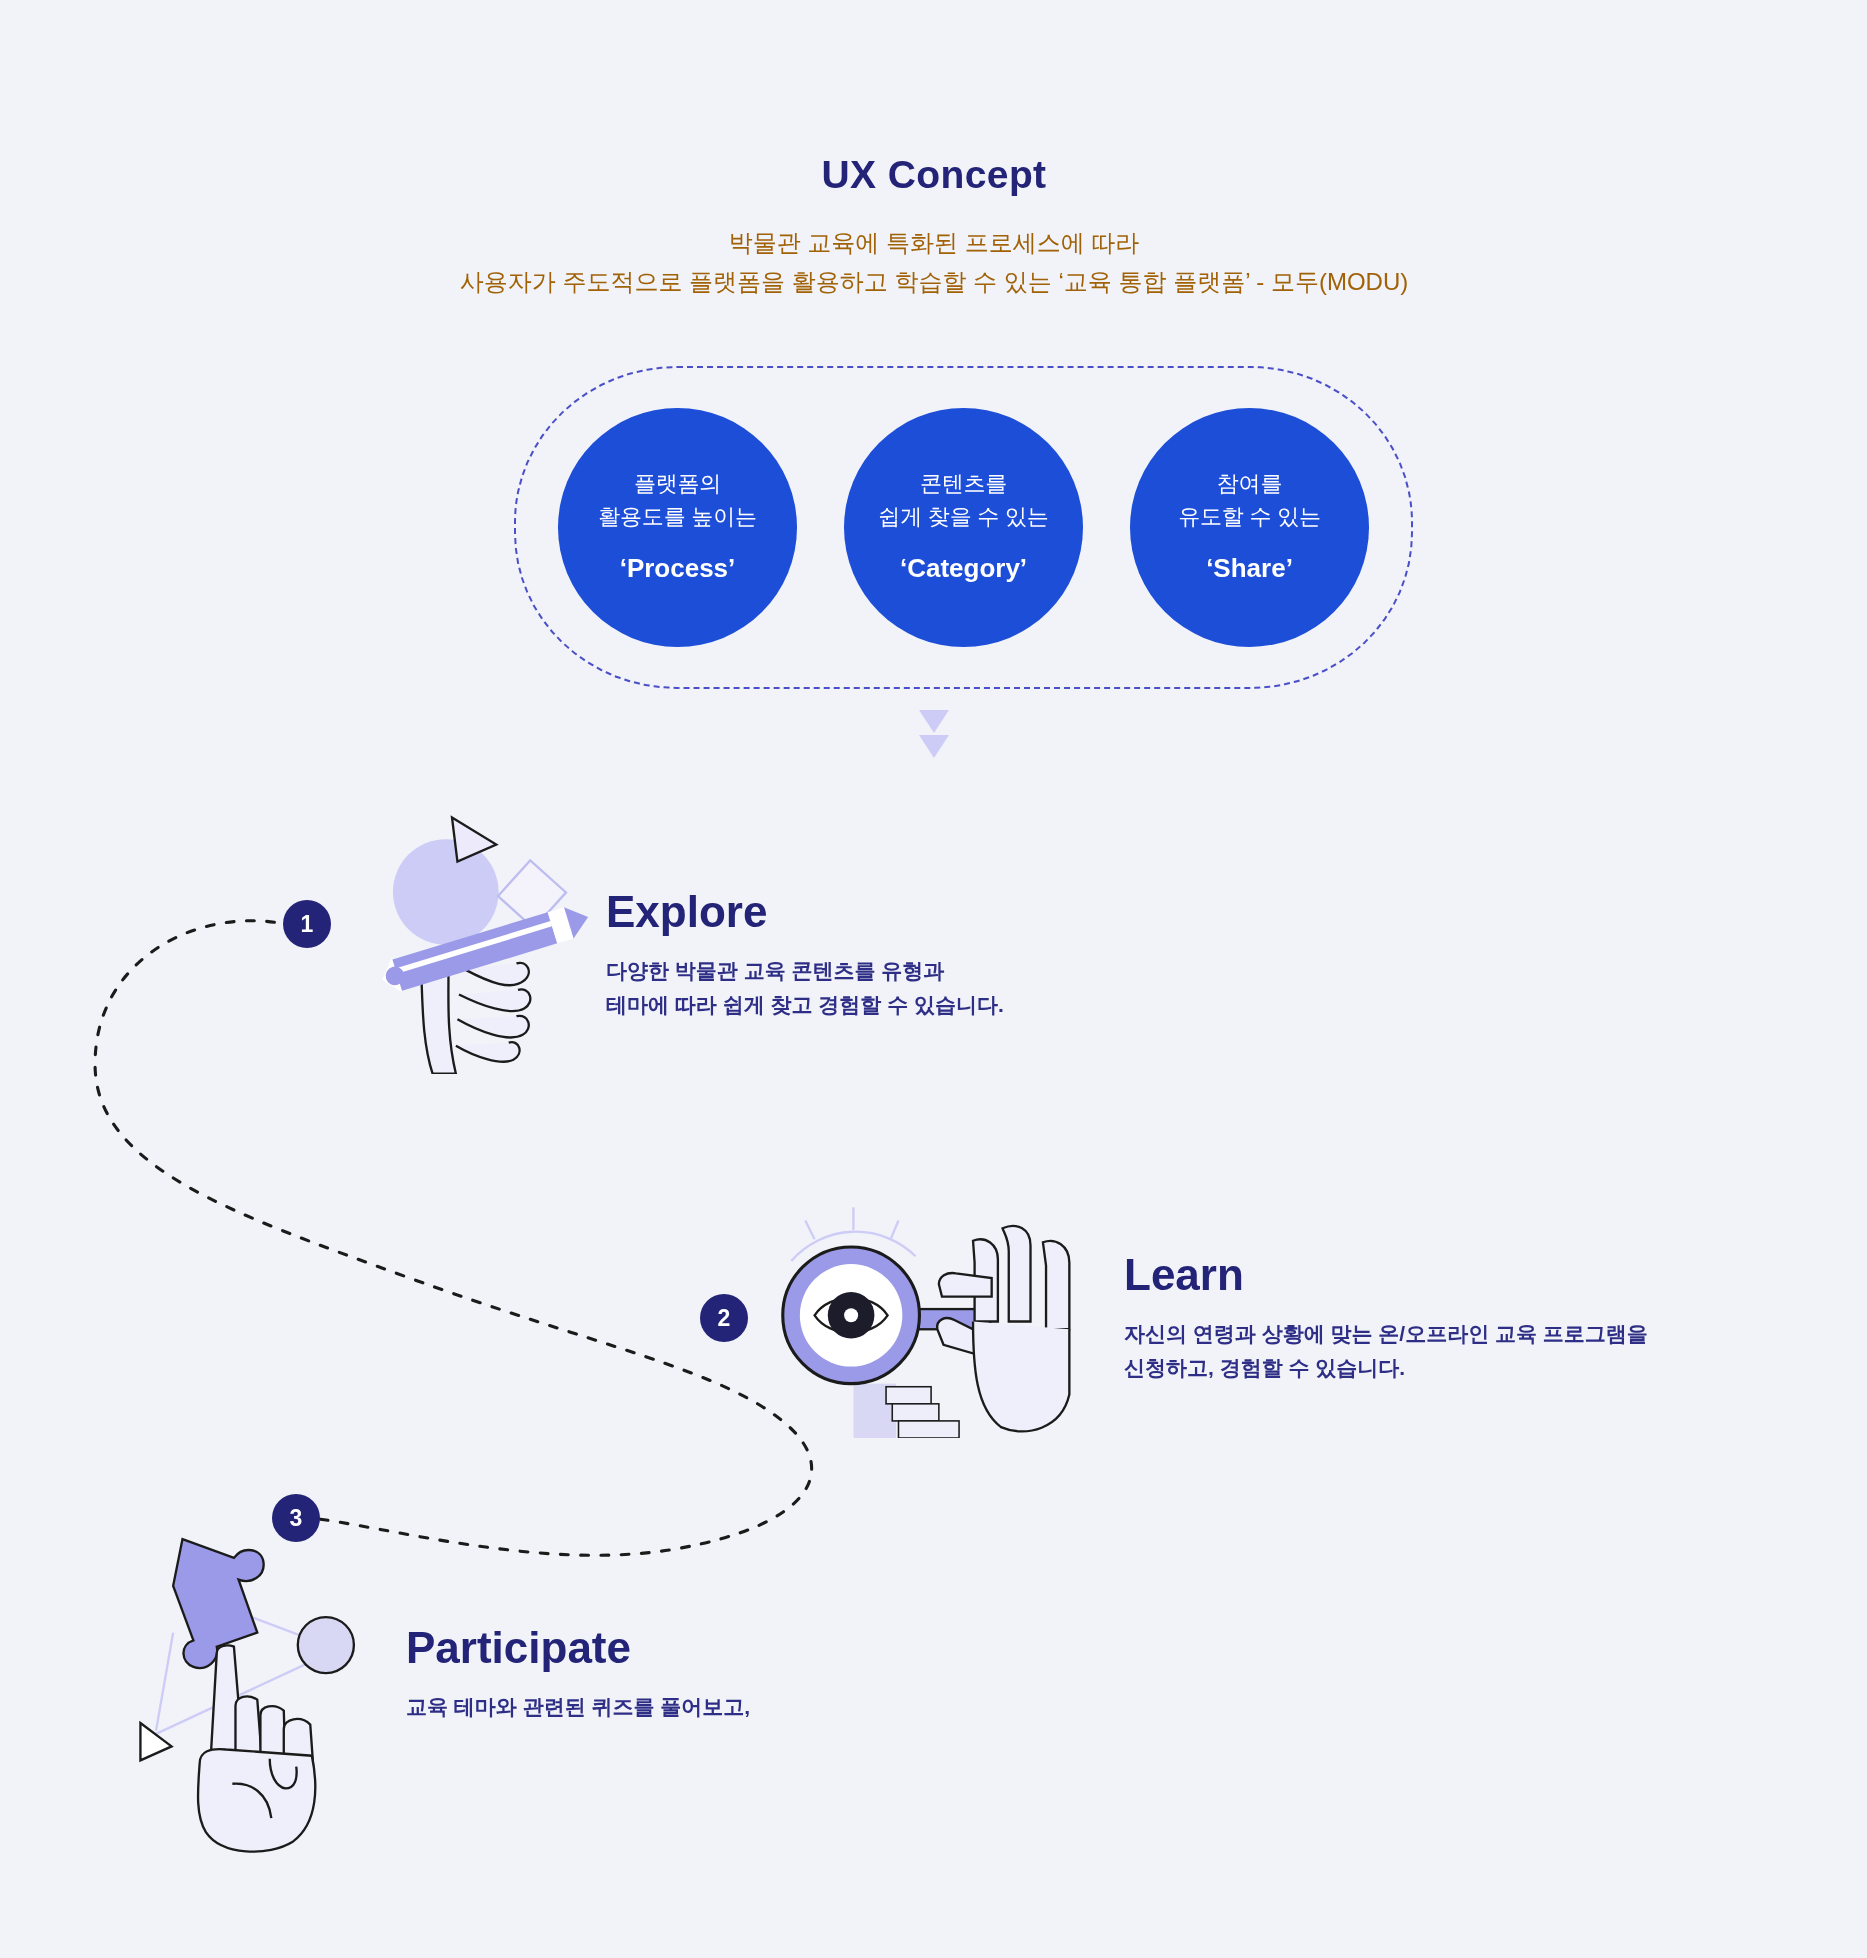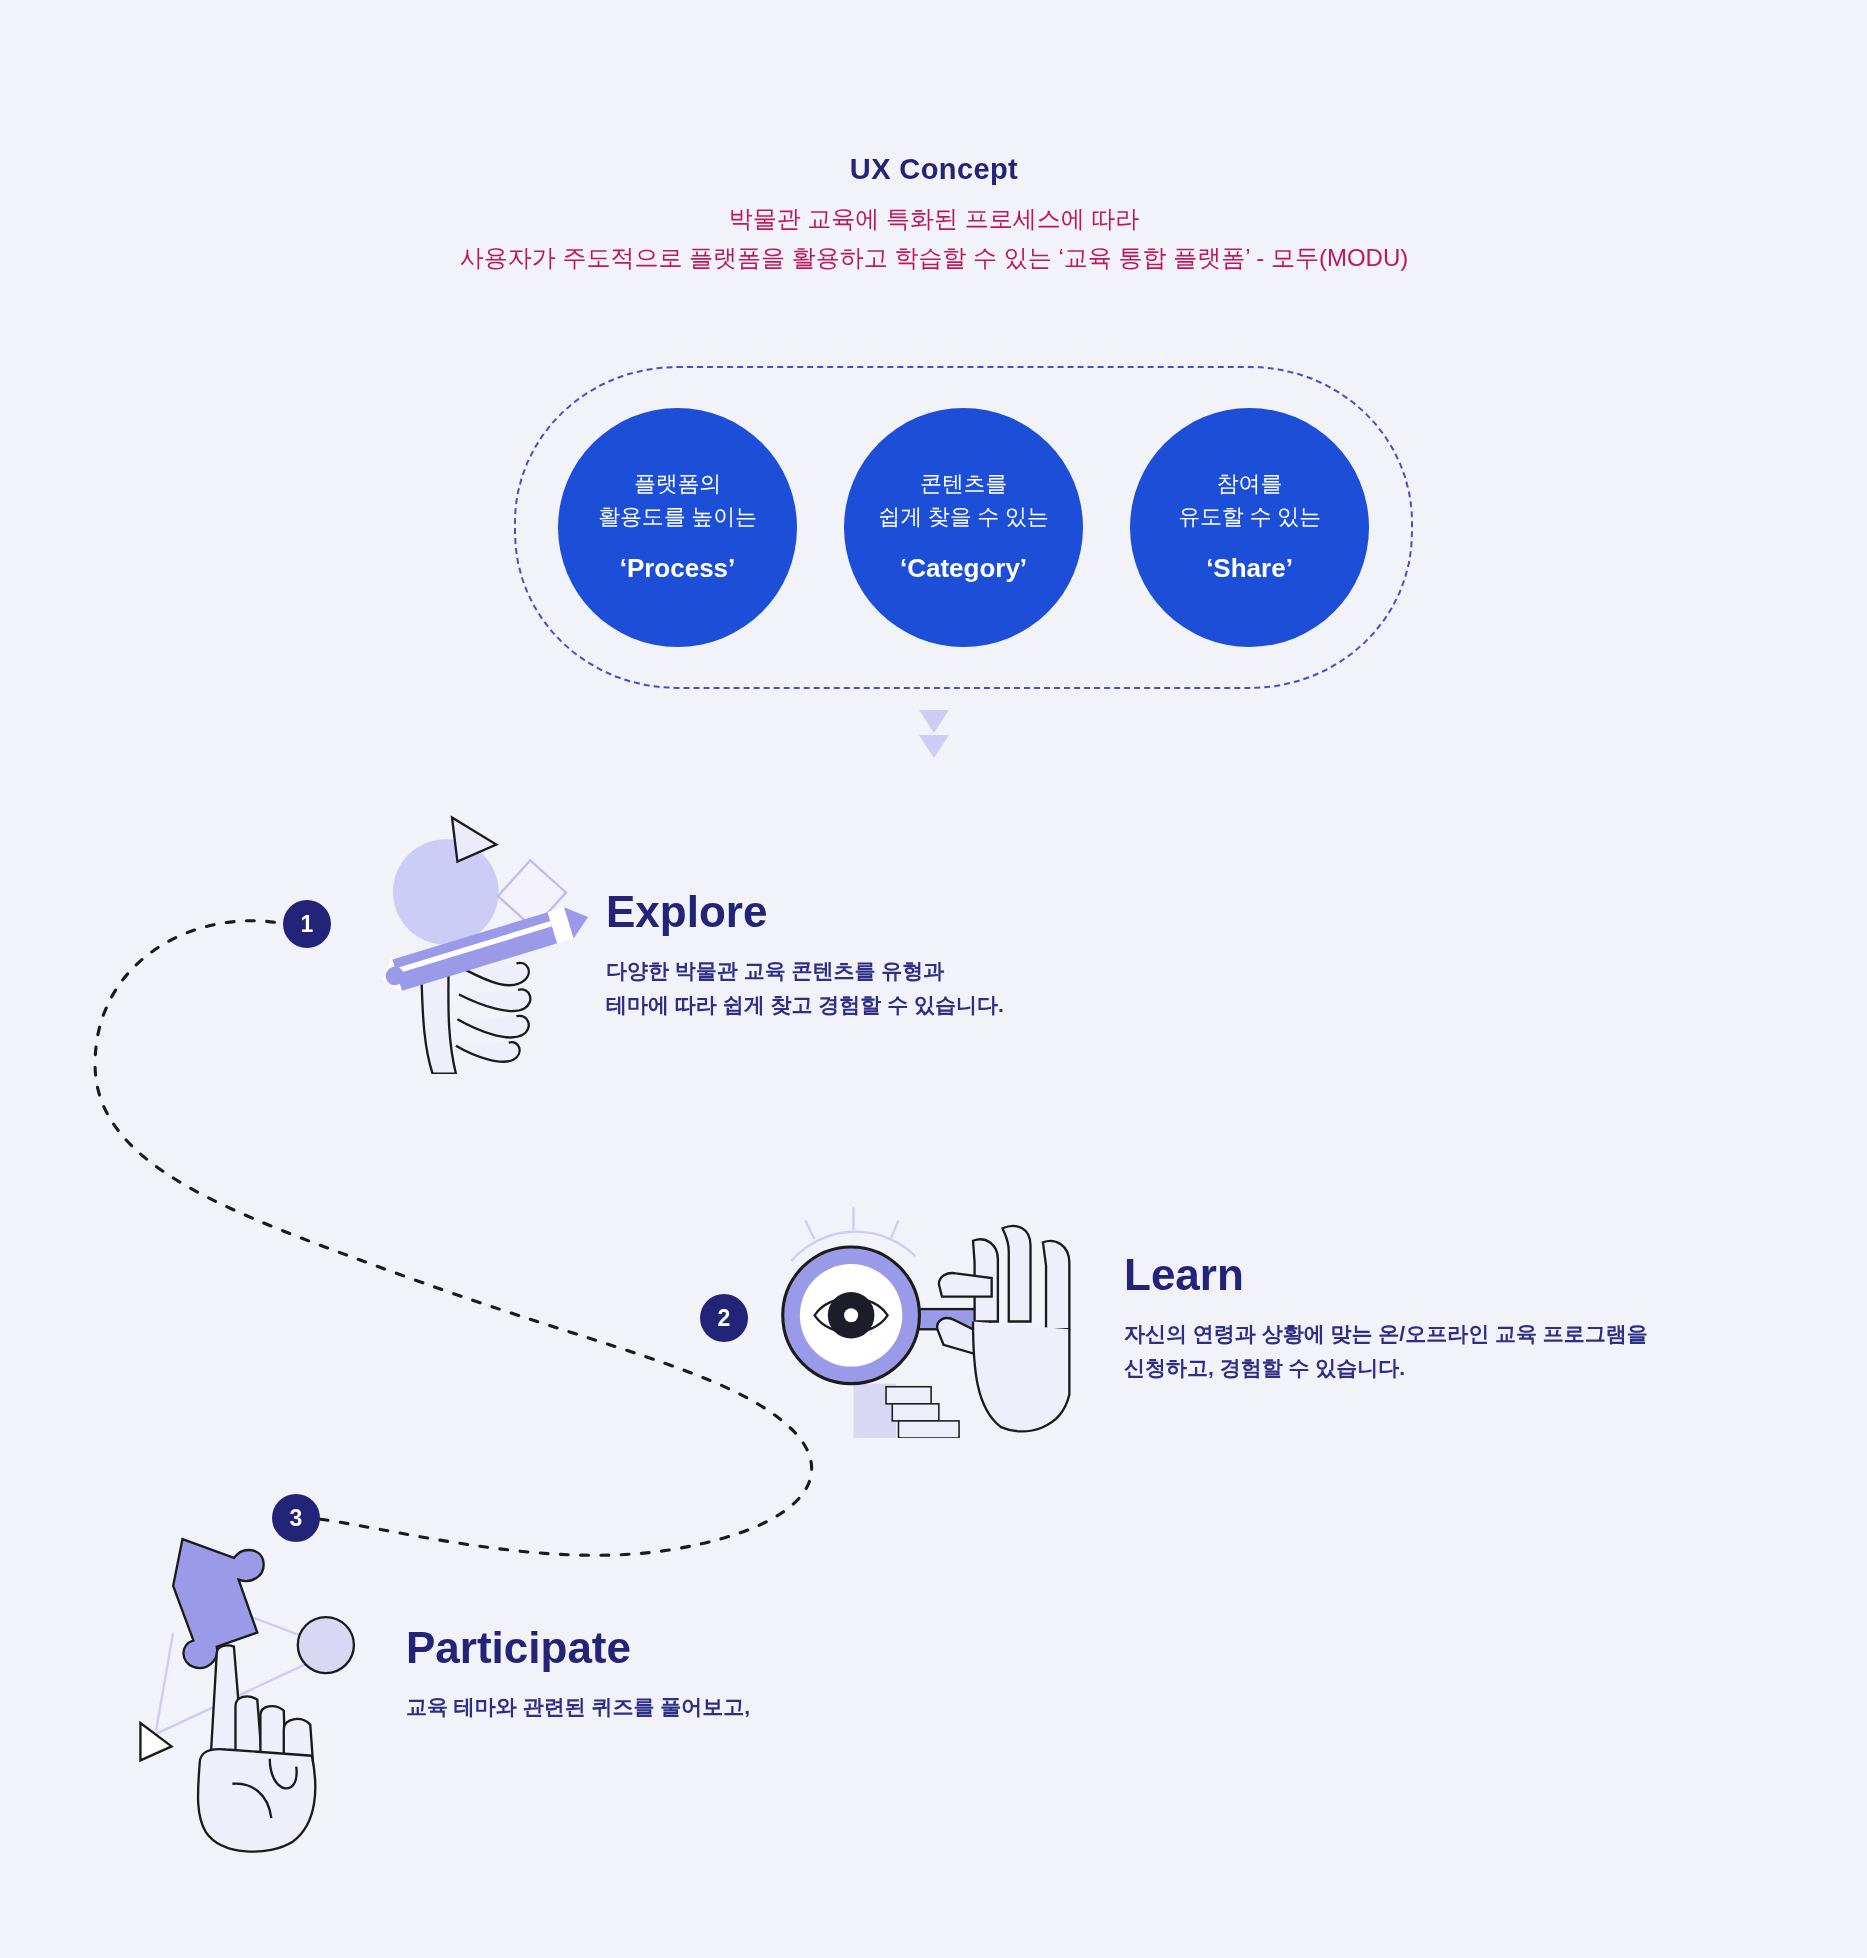--- a/index.html
+++ b/index.html
@@ -18,30 +18,30 @@
 
   
   .header {
     position: absolute;
     top: 154px;
     left: 0;
     width: 1868px;
     text-align: center;
   }
   .header-title {
-    font-size: 29px;
+    font-size: 39px;
     font-weight: bold;
     color: #232377;
     letter-spacing: 0.4px;
-    margin: 0 0 14px 0;
+    margin: 0 0 27px 0;
     line-height: 1.1;
   }
   .header-sub {
     font-size: 24px;
-    color: #be185d;
+    color: #a16207;
     line-height: 1.62;
     font-weight: 400;
   }
 
   
   .concept-wrap {
     position: absolute;
     left: 514px;
     top: 366px;
     width: 899px;

